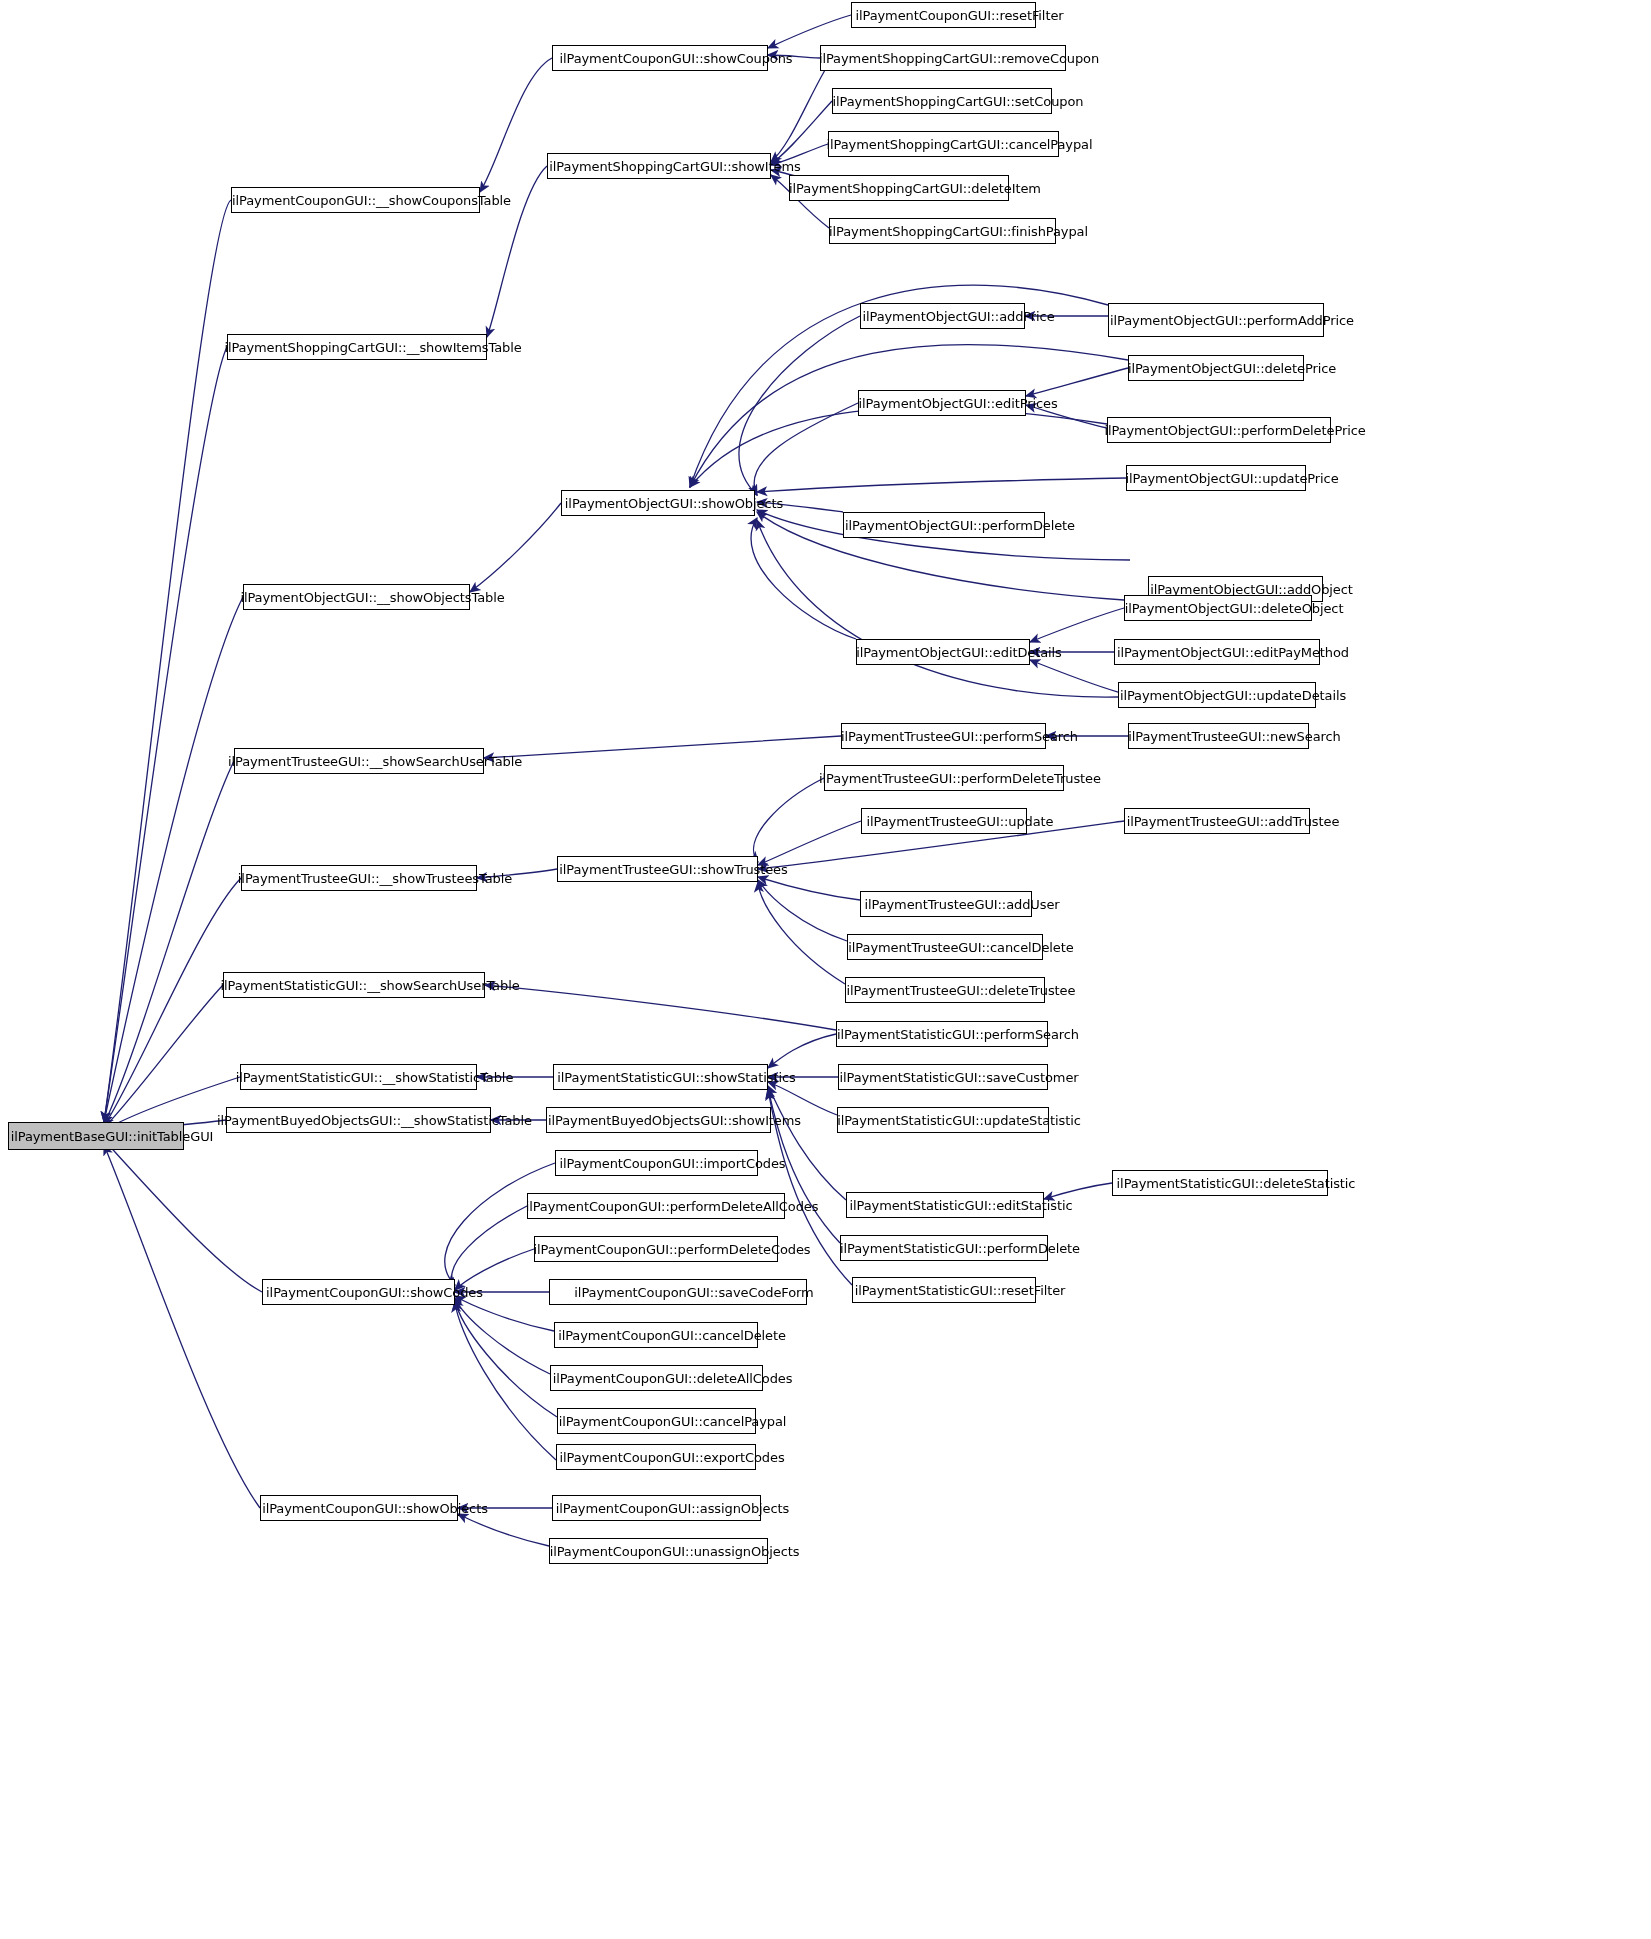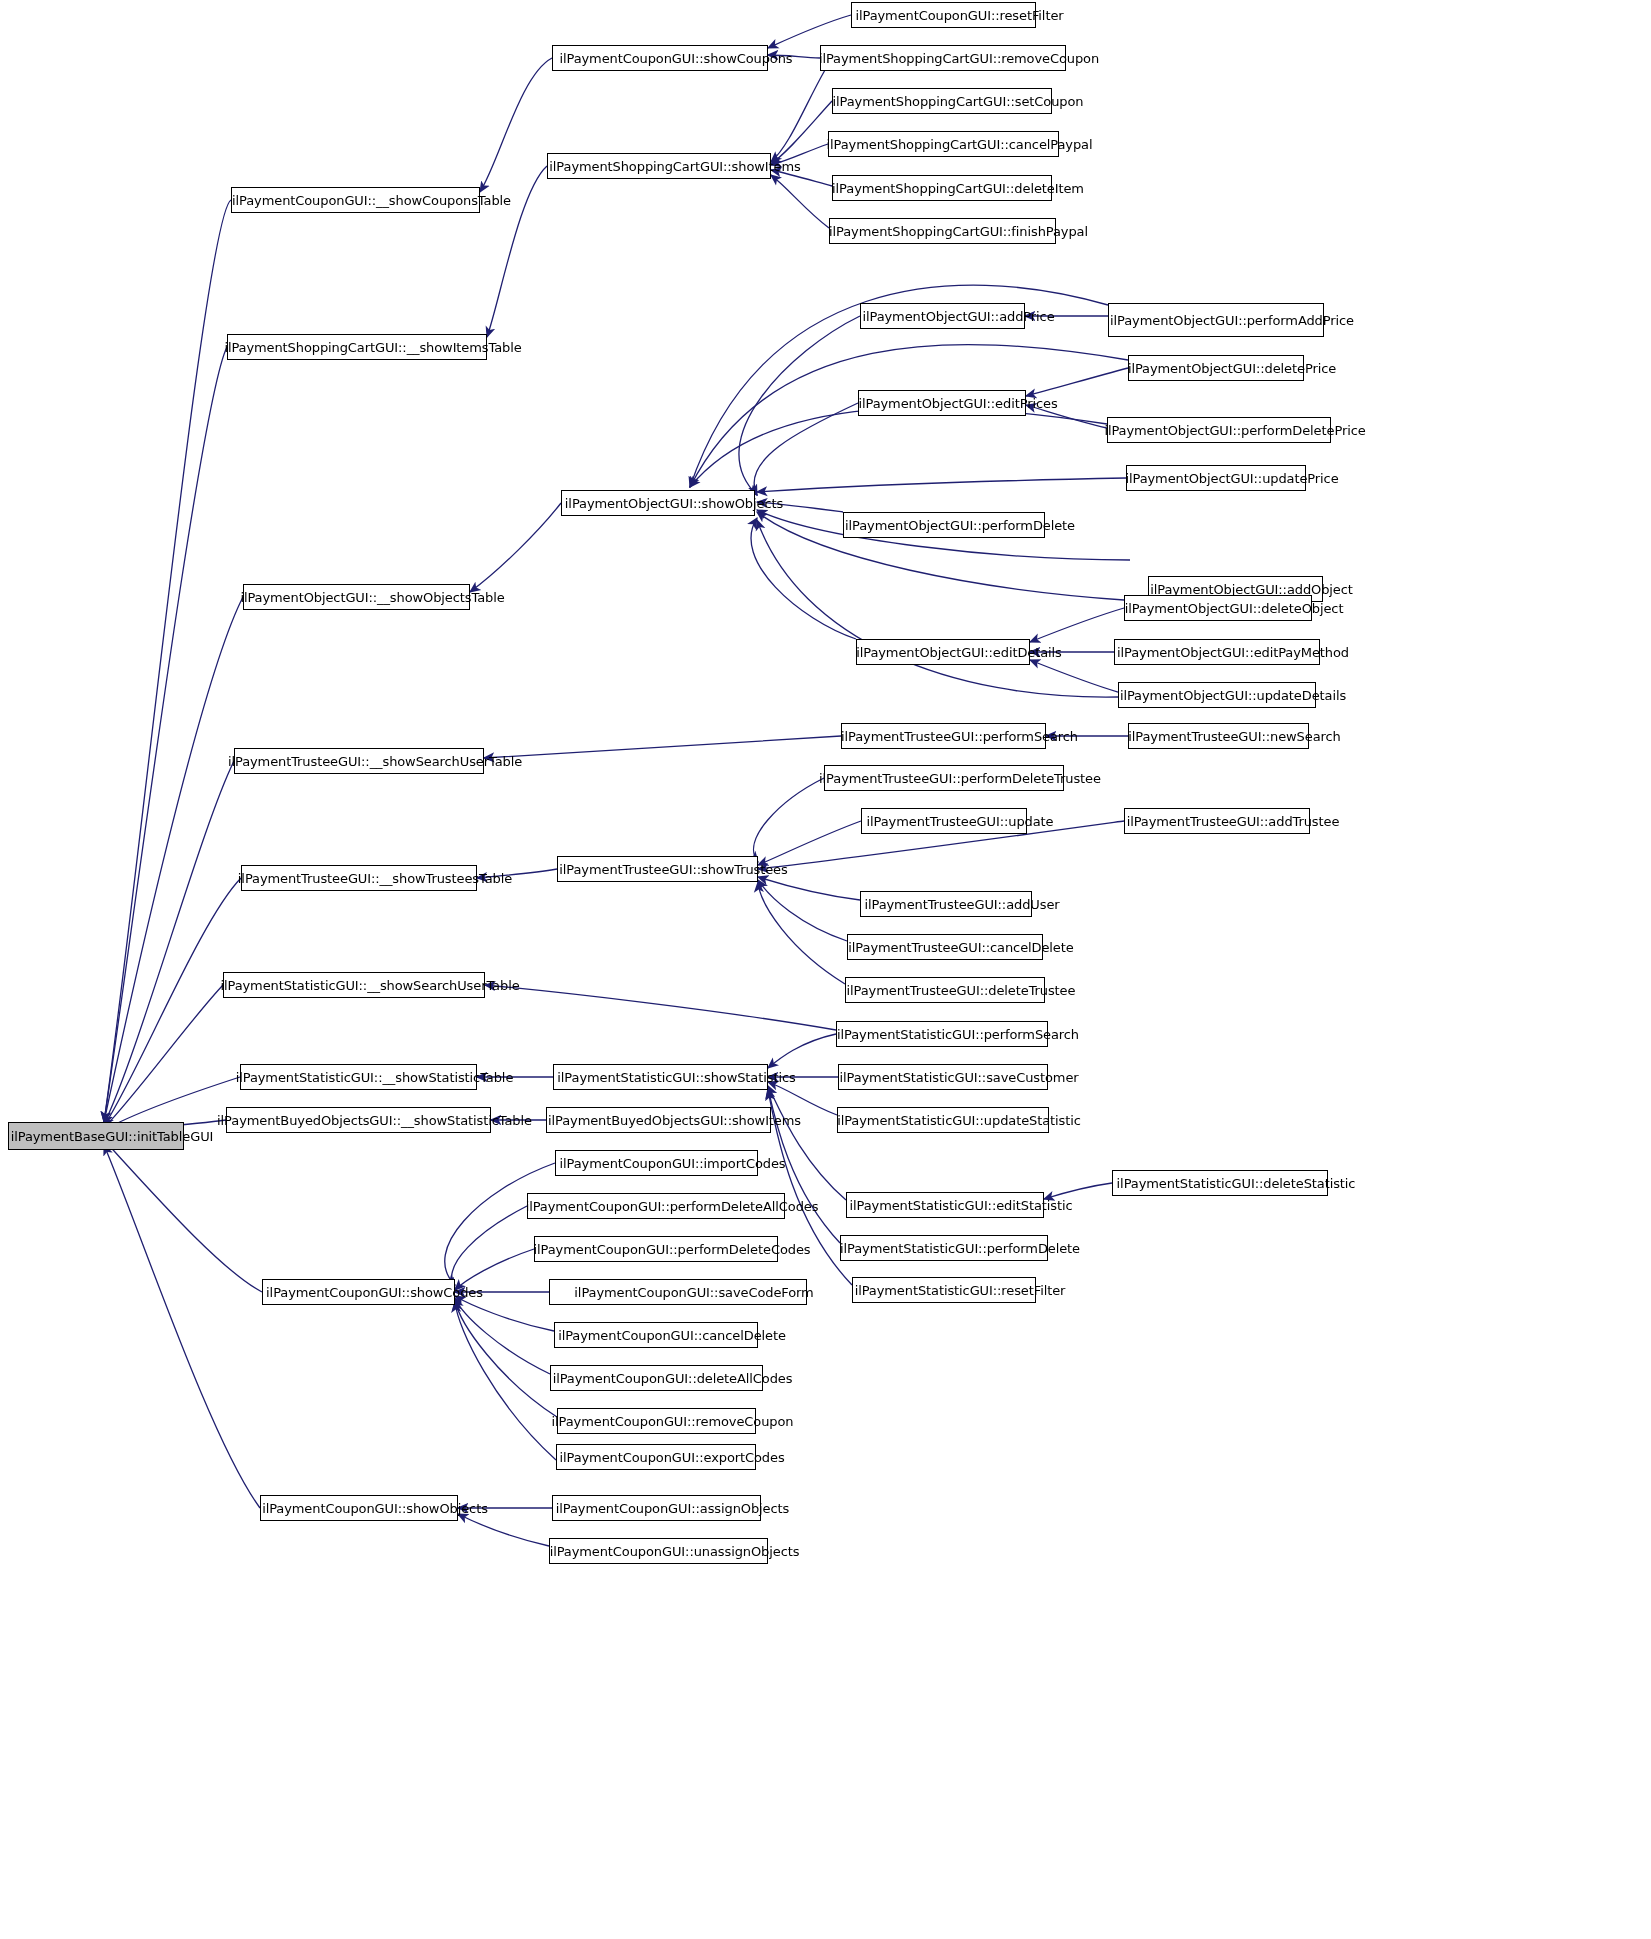--- a/index.html
+++ b/index.html
@@ -121,21 +121,21 @@
   </svg>
   <div id="node-layer">
       <div class="node root thick" style="left: 8px; top: 1122px; width: 176px; height: 28px;">ilPaymentBaseGUI::initTableGUI</div>
       <div class="node thick" style="left: 231px; top: 187px; width: 249px; height: 26px;">ilPaymentCouponGUI::__showCouponsTable</div>
       <div class="node thick" style="left: 552px; top: 45px; width: 216px; height: 26px;">ilPaymentCouponGUI::showCoupons</div>
       <div class="node" style="left: 851px; top: 2px; width: 185px; height: 26px;">ilPaymentCouponGUI::resetFilter</div>
       <div class="node thick" style="left: 547px; top: 153px; width: 224px; height: 26px;">ilPaymentShoppingCartGUI::showItems</div>
       <div class="node" style="left: 820px; top: 45px; width: 246px; height: 26px;">ilPaymentShoppingCartGUI::removeCoupon</div>
       <div class="node" style="left: 832px; top: 88px; width: 220px; height: 26px;">ilPaymentShoppingCartGUI::setCoupon</div>
       <div class="node" style="left: 828px; top: 131px; width: 231px; height: 26px;">ilPaymentShoppingCartGUI::cancelPaypal</div>
-      <div class="node" style="left: 832px; top: 175px; width: 220px; height: 26px;">ilPaymentShoppingCartGUI::deleteItem</div>
+      <div class="node" style="left: 789px; top: 175px; width: 220px; height: 26px;">ilPaymentShoppingCartGUI::deleteItem</div>
       <div class="node" style="left: 829px; top: 218px; width: 227px; height: 26px;">ilPaymentShoppingCartGUI::finishPaypal</div>
       <div class="node thick" style="left: 227px; top: 334px; width: 260px; height: 26px;">ilPaymentShoppingCartGUI::__showItemsTable</div>
       <div class="node thick" style="left: 561px; top: 490px; width: 194px; height: 26px;">ilPaymentObjectGUI::showObjects</div>
       <div class="node thick" style="left: 860px; top: 303px; width: 165px; height: 26px;">ilPaymentObjectGUI::addPrice</div>
       <div class="node" style="left: 1108px; top: 303px; width: 216px; height: 34px;">ilPaymentObjectGUI::performAddPrice</div>
       <div class="node" style="left: 1128px; top: 355px; width: 176px; height: 26px;">ilPaymentObjectGUI::deletePrice</div>
       <div class="node thick" style="left: 858px; top: 390px; width: 168px; height: 26px;">ilPaymentObjectGUI::editPrices</div>
       <div class="node" style="left: 1107px; top: 417px; width: 224px; height: 26px;">ilPaymentObjectGUI::performDeletePrice</div>
       <div class="node" style="left: 1126px; top: 465px; width: 180px; height: 26px;">ilPaymentObjectGUI::updatePrice</div>
       <div class="node" style="left: 843px; top: 512px; width: 202px; height: 26px;">ilPaymentObjectGUI::performDelete</div>
@@ -168,19 +168,19 @@
       <div class="node" style="left: 846px; top: 1192px; width: 198px; height: 26px;">ilPaymentStatisticGUI::editStatistic</div>
       <div class="node" style="left: 840px; top: 1235px; width: 208px; height: 26px;">ilPaymentStatisticGUI::performDelete</div>
       <div class="node" style="left: 852px; top: 1277px; width: 184px; height: 26px;">ilPaymentStatisticGUI::resetFilter</div>
       <div class="node" style="left: 555px; top: 1150px; width: 203px; height: 26px;">ilPaymentCouponGUI::importCodes</div>
       <div class="node thick" style="left: 527px; top: 1193px; width: 258px; height: 26px;">ilPaymentCouponGUI::performDeleteAllCodes</div>
       <div class="node" style="left: 534px; top: 1236px; width: 244px; height: 26px;">ilPaymentCouponGUI::performDeleteCodes</div>
       <div class="node thick" style="left: 262px; top: 1279px; width: 193px; height: 26px;">ilPaymentCouponGUI::showCodes</div>
       <div class="node" style="left: 549px; top: 1279px; width: 258px; height: 26px;">ilPaymentCouponGUI::saveCodeForm</div>
       <div class="node" style="left: 554px; top: 1322px; width: 204px; height: 26px;">ilPaymentCouponGUI::cancelDelete</div>
       <div class="node" style="left: 550px; top: 1365px; width: 213px; height: 26px;">ilPaymentCouponGUI::deleteAllCodes</div>
-      <div class="node" style="left: 557px; top: 1408px; width: 199px; height: 26px;">ilPaymentCouponGUI::removeCoupon</div>
+      <div class="node" style="left: 557px; top: 1408px; width: 199px; height: 26px;">ilPaymentCouponGUI::cancelPaypal</div>
       <div class="node" style="left: 556px; top: 1444px; width: 200px; height: 26px;">ilPaymentCouponGUI::exportCodes</div>
       <div class="node thick" style="left: 260px; top: 1495px; width: 198px; height: 26px;">ilPaymentCouponGUI::showObjects</div>
       <div class="node" style="left: 552px; top: 1495px; width: 209px; height: 26px;">ilPaymentCouponGUI::assignObjects</div>
       <div class="node" style="left: 549px; top: 1538px; width: 219px; height: 26px;">ilPaymentCouponGUI::unassignObjects</div>
     </div>
 </div>
 
 </body></html>

